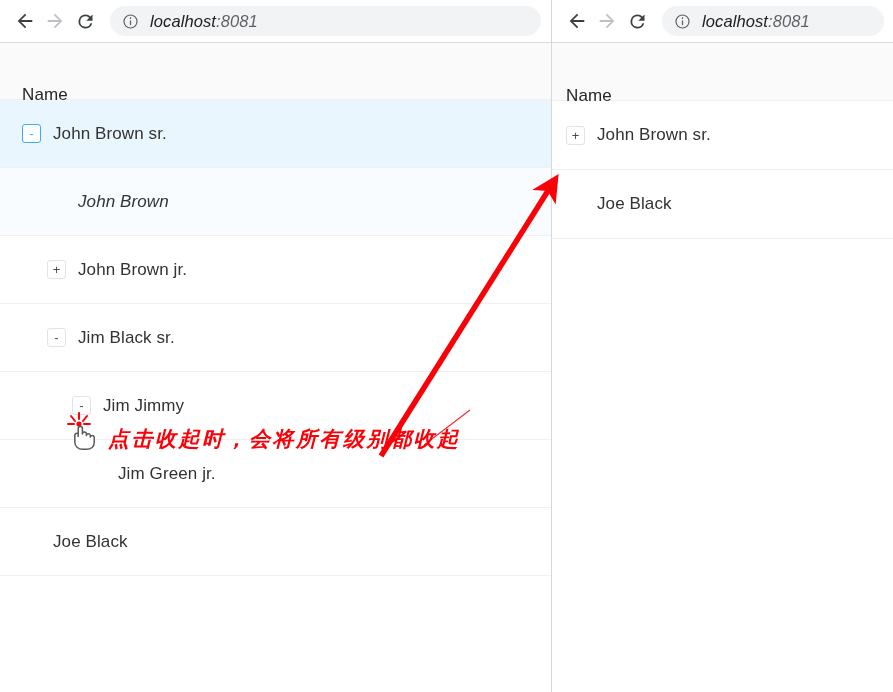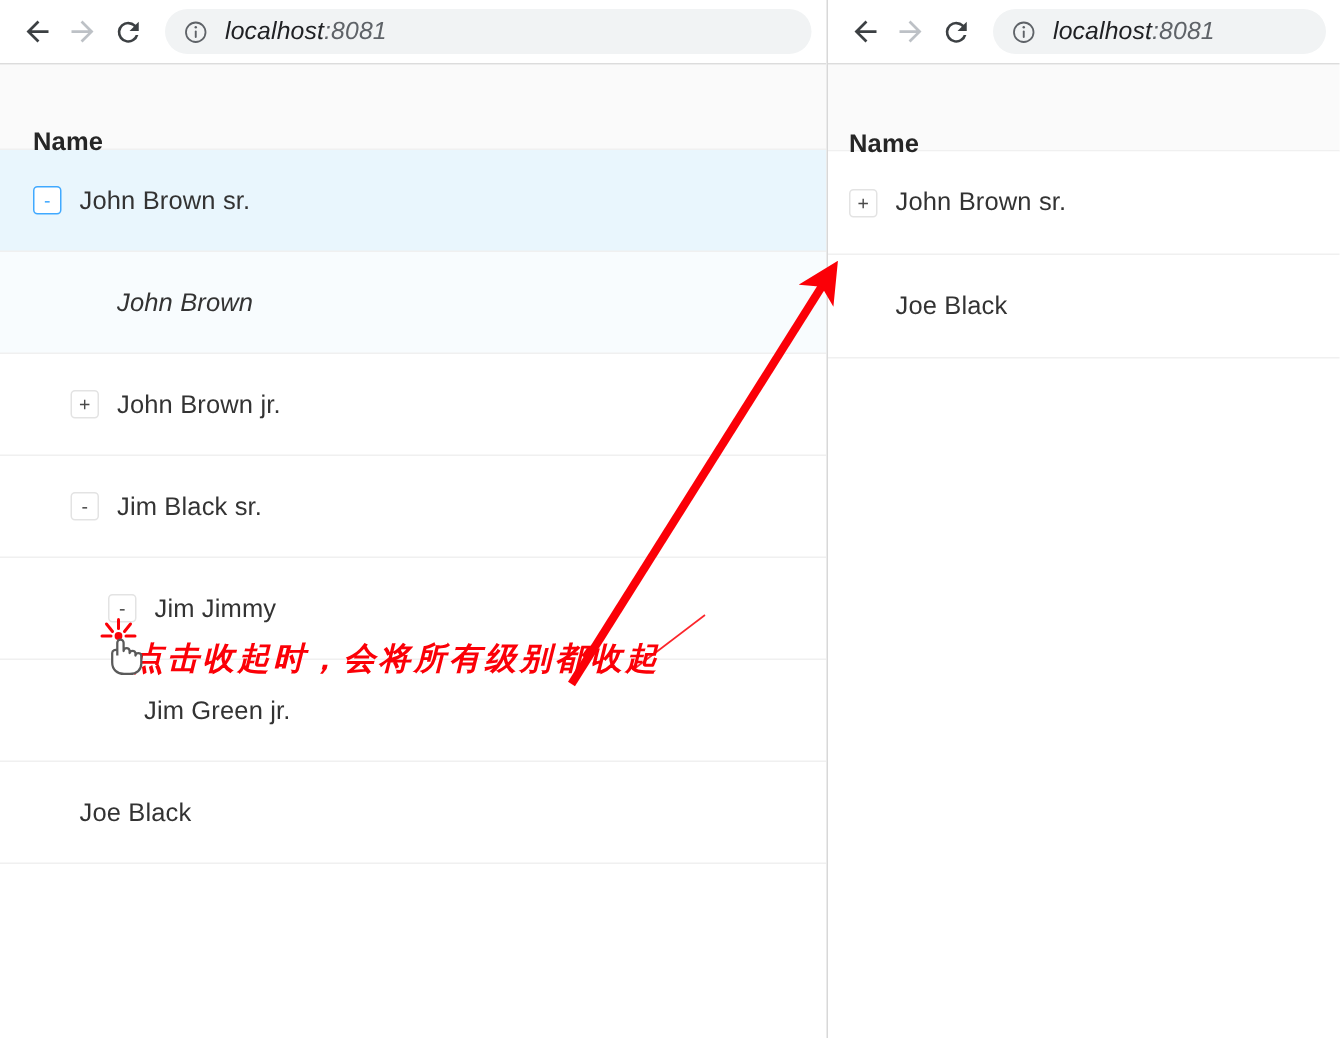--- a/index.html
+++ b/index.html
@@ -87,21 +87,21 @@
   .tbl-head {
     background: #fafafa;
     border-bottom: 1px solid #f0f0f0;
     box-sizing: border-box;
     display: flex;
     align-items: center;
   }
   .tbl-head-cell {
     font-size: 17px;
     color: #262626;
-    font-weight: 700;
+    font-weight: 400;
     letter-spacing: .1px;
     margin-top: 48px;
   }
 
   .tbl-row {
     display: flex;
     align-items: center;
     border-bottom: 1px solid #f0f0f0;
     box-sizing: border-box;
     background: #ffffff;
@@ -257,21 +257,21 @@
       </div>
 
       <div class="tbl-row">
         <div class="cell-name" style="padding-left:72px;">
           <span class="exp">-</span>
           <span>Jim Jimmy</span>
         </div>
       </div>
 
       <div class="tbl-row">
-        <div class="cell-name" style="padding-left:65px;align-items:center;">
+        <div class="cell-name" style="padding-left:87px;align-items:center;">
           <span class="exp-spacer"></span>
           <span>Jim Green jr.</span>
         </div>
       </div>
 
 
       <div class="tbl-row">
         <div class="cell-name" style="padding-left:22px;">
           <span class="exp-spacer"></span>
           <span>Joe Black</span>
@@ -339,21 +339,21 @@
   <svg id="arrow-svg" aria-hidden="true">
     <defs>
       <marker id="ah" markerWidth="5" markerHeight="5" refX="2.4" refY="2.5" orient="auto">
         <path d="M0,0 L5,2.5 L0,5 L1.3,2.5 z" fill="#fb0007"></path>
       </marker>
     </defs>
     <line x1="381" y1="456" x2="551" y2="186" stroke="#fb0007" stroke-width="5.5" marker-end="url(#ah)"></line>
     <line x1="424" y1="445" x2="470" y2="410" stroke="#fb0007" stroke-width="1.1" opacity=".85"></line>
   </svg>
 
-  <div class="annot-text" style="left:88px; top:425px;">点击收起时，会将所有级别都收起</div>
+  <div class="annot-text" style="left:108px; top:425px;">点击收起时，会将所有级别都收起</div>
 
   <svg id="cursor" style="left:66px; top:412px;" viewBox="0 0 34 40" aria-hidden="true">
     <g stroke="#fb0007" stroke-width="2" stroke-linecap="round">
       <line x1="13" y1="1" x2="13" y2="7"></line>
       <line x1="5" y1="4" x2="9" y2="9"></line>
       <line x1="21" y1="4" x2="17" y2="9"></line>
       <line x1="2" y1="12" x2="8" y2="12"></line>
       <line x1="24" y1="12" x2="18" y2="12"></line>
     </g>
     <circle cx="13" cy="12" r="2.6" fill="#fb0007"></circle>

